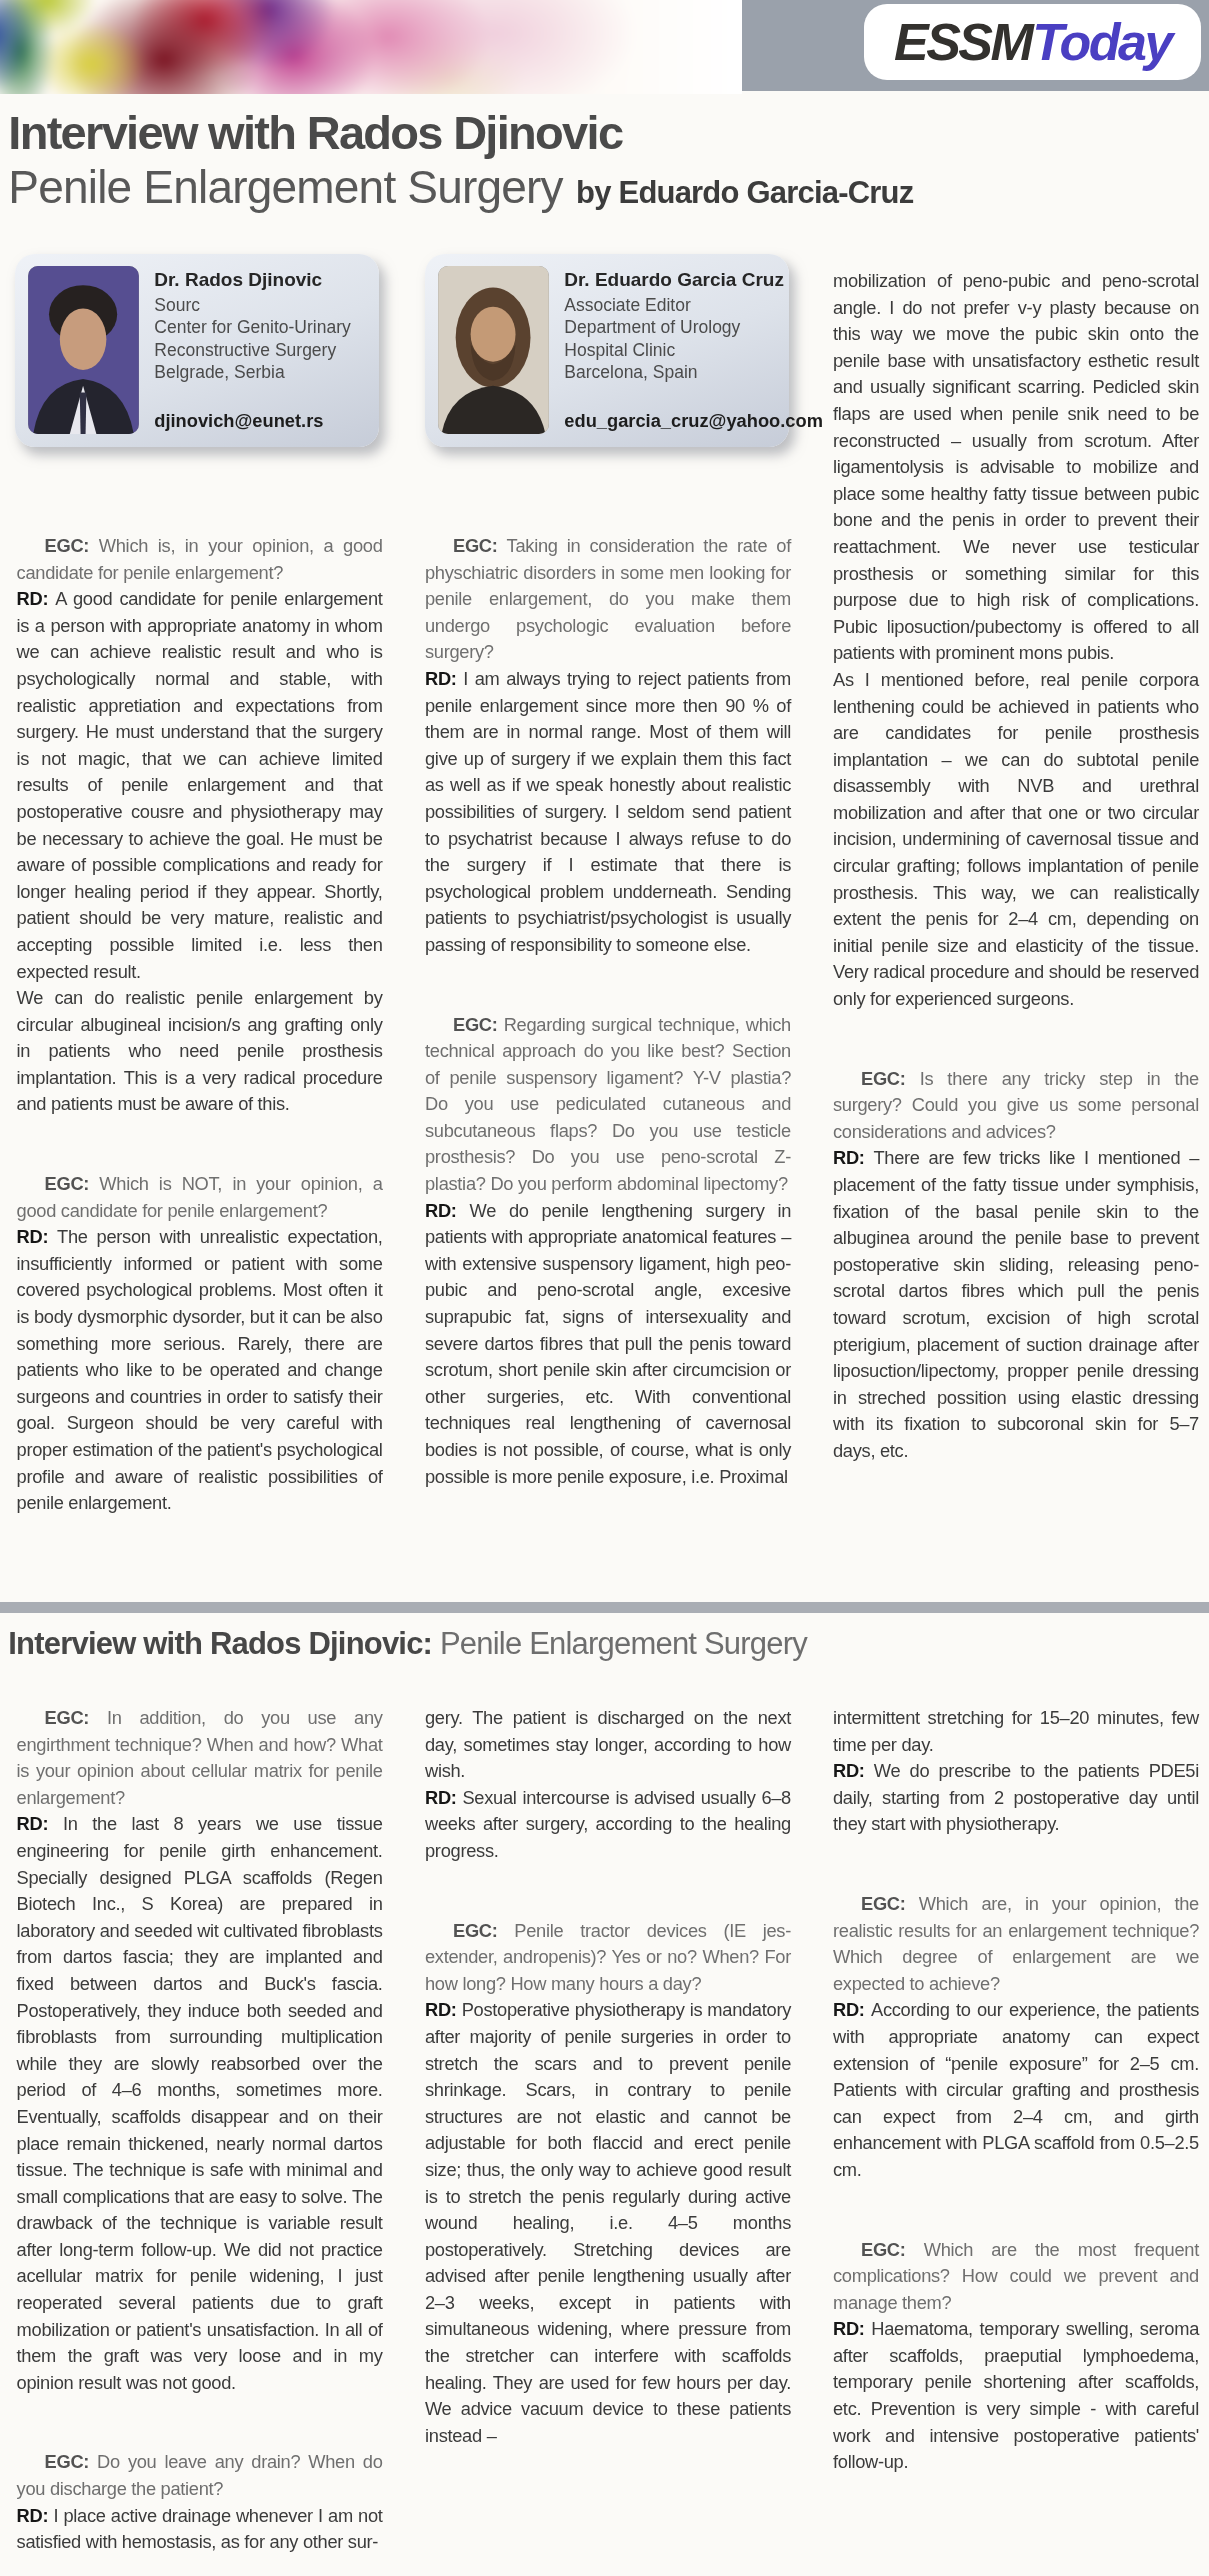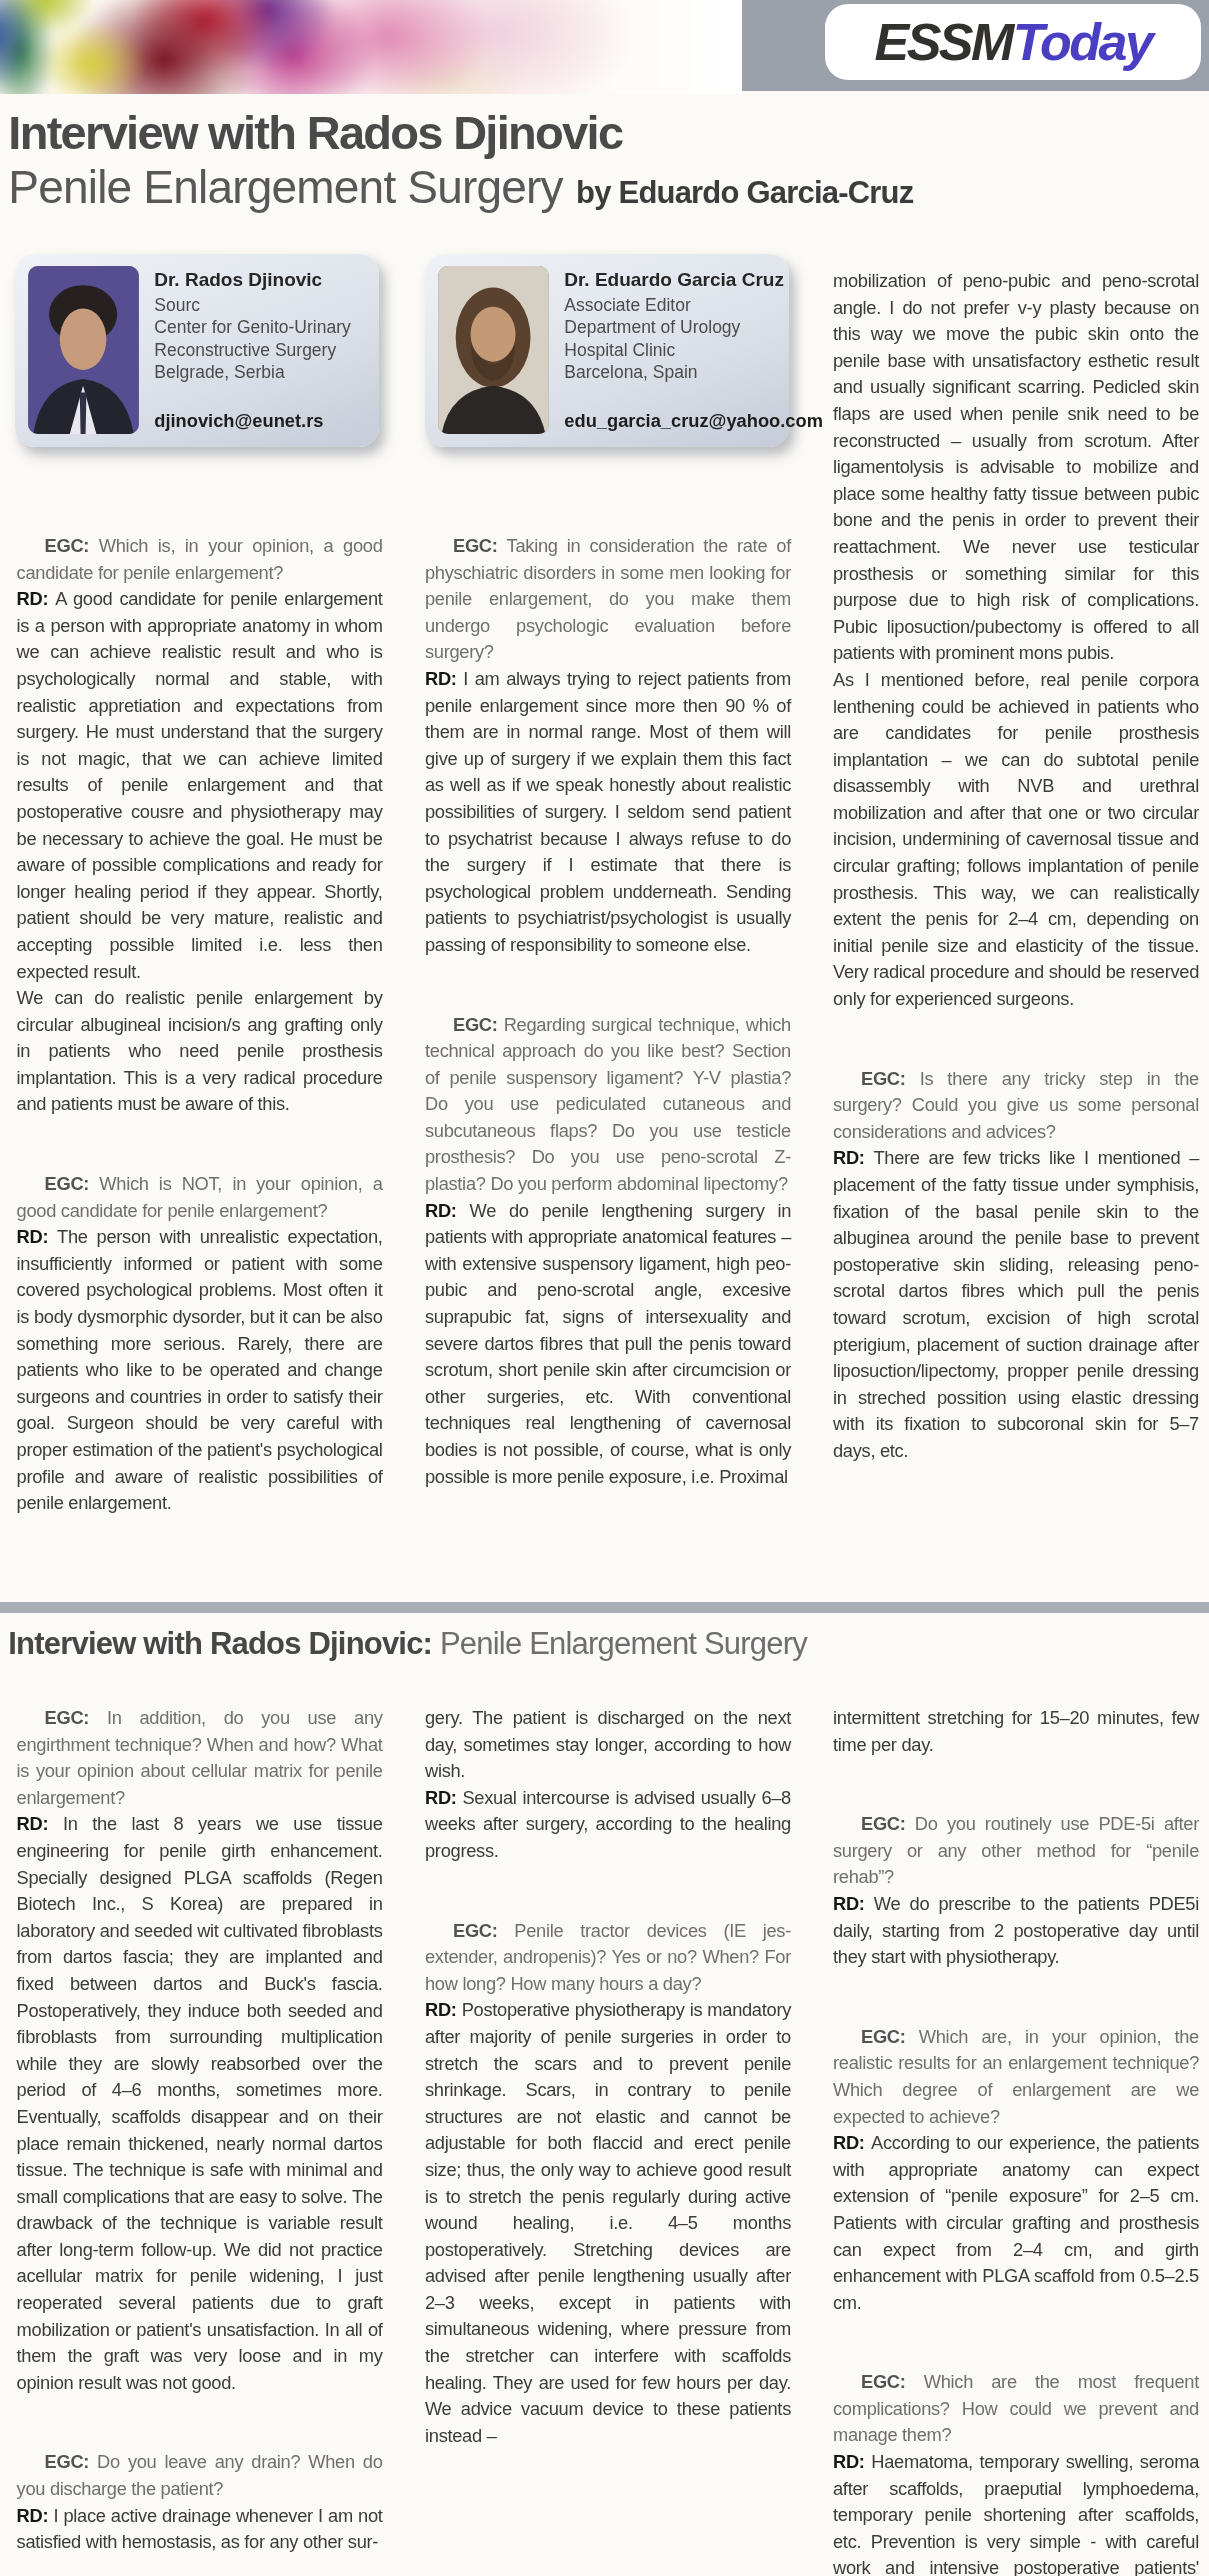--- a/index.html
+++ b/index.html
@@ -21,21 +21,21 @@
       radial-gradient(104px 79px at 220px 35px, #c21f34 0%, rgba(194,31,52,0) 70%),
       radial-gradient(96px 87px at 283px 25px, #6d2d8c 0%, rgba(109,45,140,0) 70%),
       radial-gradient(112px 96px at 309px 71px, #c2418f 0%, rgba(194,65,143,0) 72%),
       radial-gradient(137px 96px at 403px 52px, #e18ab4 0%, rgba(225,138,180,0) 75%),
       radial-gradient(175px 104px at 511px 48px, #f0cfdd 0%, rgba(240,207,221,0) 80%),
       radial-gradient(100px 66px at 465px 91px, #efe9c4 0%, rgba(239,233,196,0) 75%),
       linear-gradient(90deg,#fdfbf8 0%, rgba(253,251,248,0) 8%, rgba(253,251,248,0) 72%, #ffffff 96%);
     background-color:#fdf9f4;
   }
   .masthead-bar{position:absolute;left:742px;top:0;width:468px;height:91px;background:#9aa1ab;}
-  .logo-box{position:absolute;top:4.2px;right:9.1px;width:376px;height:76px;background:#ffffff;border-radius:23px;
+  .logo-box{position:absolute;top:4.2px;right:9.1px;width:337px;height:76px;background:#ffffff;border-radius:23px;
     display:flex;align-items:center;justify-content:center;}
   .logo{font-style:italic;font-weight:bold;font-size:52px;letter-spacing:-2.5px;white-space:nowrap;}
   .logo .essm{color:#33312e;}
   .logo .today{color:#4a3fc2;margin-left:0.8px;}
   
   .title-block{position:absolute;left:8.3px;top:105px;}
   .title-line1{font-size:47px;font-weight:bold;color:#4a4a4a;letter-spacing:-1.7px;line-height:55px;}
   .title-row2{display:flex;align-items:baseline;gap:13.3px;}
   .title-line2{font-size:46px;font-weight:normal;color:#585858;letter-spacing:-0.8px;line-height:55px;}
   .byline{font-size:31px;font-weight:bold;color:#3c3c3c;letter-spacing:-0.8px;}
@@ -165,20 +165,19 @@
     <p class="para a"><span class="sp">RD: </span>I place active drainage whenever I am not satisfied with hemostasis, as for any other sur-</p>
   </div>
 <div class="textcol" id="s2c2">
     <p class="para a">gery. The patient is discharged on the next day, sometimes stay longer, according to how wish.</p>
     <p class="para a"><span class="sp">RD: </span>Sexual intercourse is advised usually 6–8 weeks after surgery, according to the healing progress.</p>
     <p class="para q gap"><span class="sp">EGC: </span>Penile tractor devices (IE jes-extender, andropenis)? Yes or no? When? For how long? How many hours a day?</p>
     <p class="para a"><span class="sp">RD: </span>Postoperative physiotherapy is mandatory after majority of penile surgeries in order to stretch the scars and to prevent penile shrinkage. Scars, in contrary to penile structures are not elastic and cannot be adjustable for both flaccid and erect penile size; thus, the only way to achieve good result is to stretch the penis regularly during active wound healing, i.e. 4–5 months postoperatively. Stretching devices are advised after penile lengthening usually after 2–3 weeks, except in patients with simultaneous widening, where pressure from the stretcher can interfere with scaffolds healing. They are used for few hours per day. We advice vacuum device to these patients instead –</p>
   </div>
 <div class="textcol" id="s2c3">
     <p class="para a">intermittent stretching for 15–20 minutes, few time per day.</p>
-    <p class="para q gap"><span class="sp">EGC: </span>Do you routinely use PDE-5i after surgery or any other method for “penile rehab”?</p>
     <p class="para a"><span class="sp">RD: </span>We do prescribe to the patients PDE5i daily, starting from 2 postoperative day until they start with physiotherapy.</p>
     <p class="para q gap"><span class="sp">EGC: </span>Which are, in your opinion, the realistic results for an enlargement technique? Which degree of enlargement are we expected to achieve?</p>
     <p class="para a"><span class="sp">RD: </span>According to our experience, the patients with appropriate anatomy can expect extension of “penile exposure” for 2–5 cm. Patients with circular grafting and prosthesis can expect from 2–4 cm, and girth enhancement with PLGA scaffold from 0.5–2.5 cm.</p>
     <p class="para q gap"><span class="sp">EGC: </span>Which are the most frequent complications? How could we prevent and manage them?</p>
     <p class="para a"><span class="sp">RD: </span>Haematoma, temporary swelling, seroma after scaffolds, praeputial lymphoedema, temporary penile shortening after scaffolds, etc. Prevention is very simple - with careful work and intensive postoperative patients' follow-up.</p>
   </div>
 
 
 </body></html>

